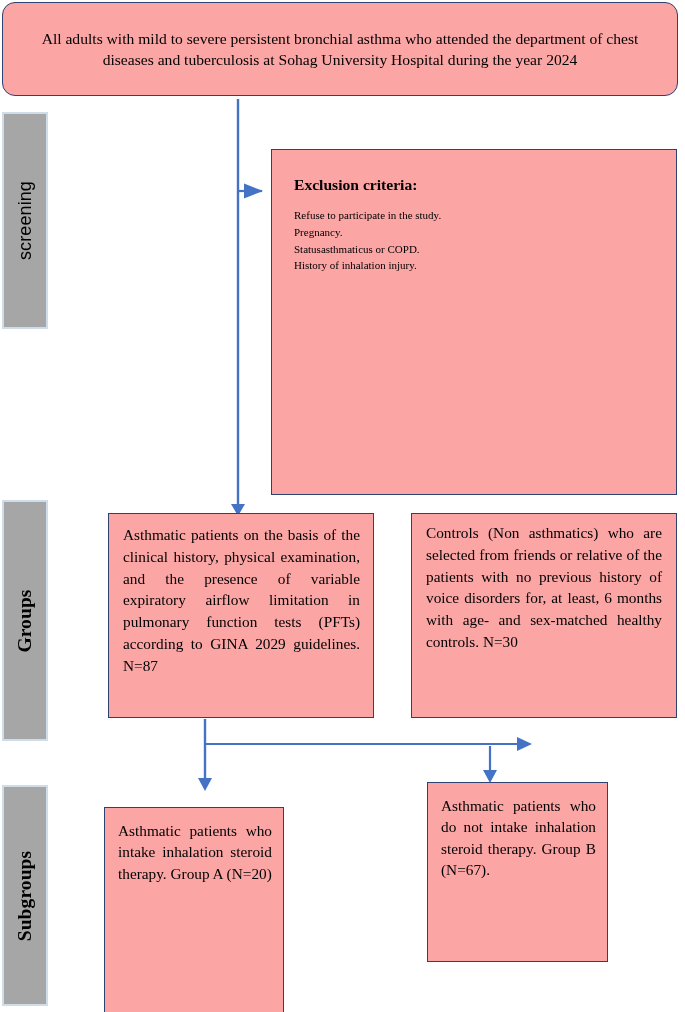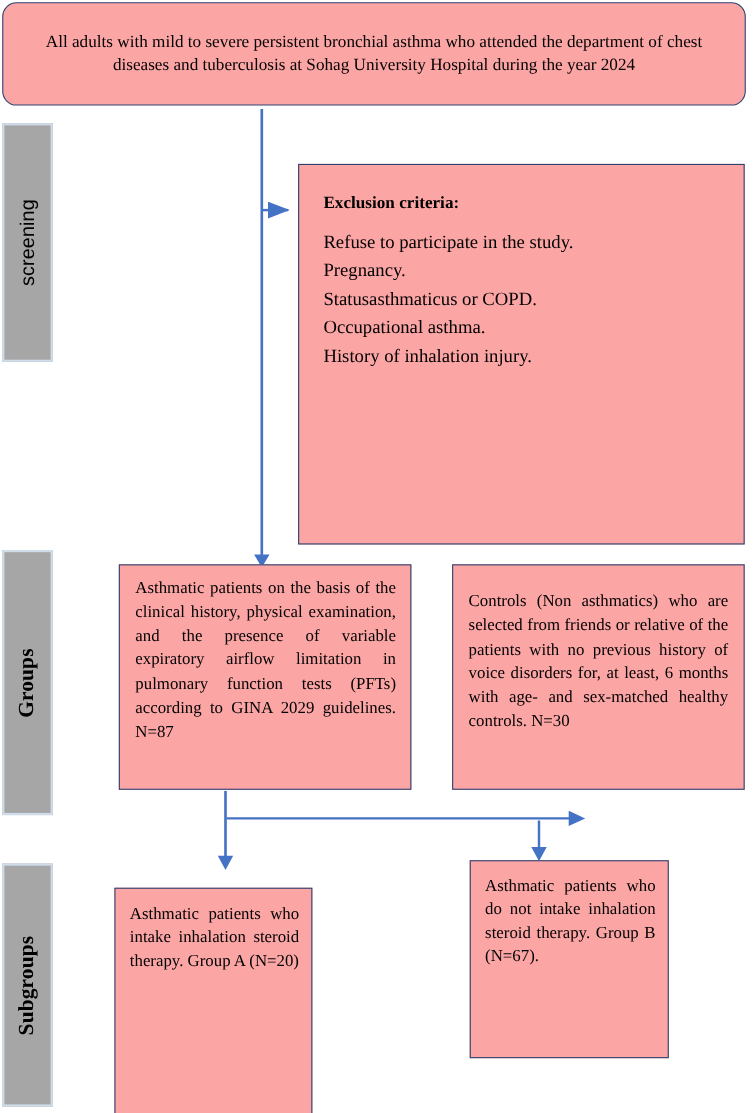--- a/index.html
+++ b/index.html
@@ -68,21 +68,21 @@
     height: 346px;
     padding: 26px 16px 10px 22px;
     margin-top: 34px;
   }
   #box-exclusion .heading {
     font-weight: bold;
     font-size: 15.6px;
     margin-bottom: 13px;
   }
   #box-exclusion .crit {
-    font-size: 17px;
+    font-size: 11px;
     line-height: 1.53;
   }
   #box-exclusion .crit.justify {
     text-align: justify;
     text-align-last: left;
     line-height: 1.5;
   }
 
   
   #box-asthmatic {
@@ -90,21 +90,21 @@
     top: 513px;
     width: 266px;
     height: 205px;
     padding: 10px 13px 8px 14px;
   }
   #box-controls {
     left: 411px;
     top: 513px;
     width: 266px;
     height: 205px;
-    padding: 22px 14px 8px 14px;
+    padding: 8px 14px 8px 14px;
   }
   #box-asthmatic .body,
   #box-controls .body {
     text-align: justify;
     text-align-last: left;
     font-size: 15.3px;
     line-height: 1.425;
   }
 
   
@@ -229,21 +229,20 @@
 
   <div class="node" id="box-population">
     <div class="body">All adults with mild to severe persistent bronchial asthma who attended the department of chest diseases and tuberculosis at Sohag University Hospital during the year 2024</div>
   </div>
 
   <div class="node" id="box-exclusion">
     <div class="heading">Exclusion criteria:</div>
     <div class="crit">Refuse to participate in the study.</div>
     <div class="crit">Pregnancy.</div>
     <div class="crit">Statusasthmaticus or COPD.</div>
-    <div class="crit">Occupational asthma.</div>
     <div class="crit">History of inhalation injury.</div>
   </div>
 
   <div class="node" id="box-asthmatic">
     <div class="body">Asthmatic patients on the basis of the clinical history, physical examination, and the presence of variable expiratory airflow limitation in pulmonary function tests (PFTs) according to GINA 2029 guidelines. N=87</div>
   </div>
 
   <div class="node" id="box-controls">
     <div class="body">Controls (Non asthmatics) who are selected from friends or relative of the patients with no previous history of voice disorders for, at least, 6 months with age- and sex-matched healthy controls. N=30</div>
   </div>

